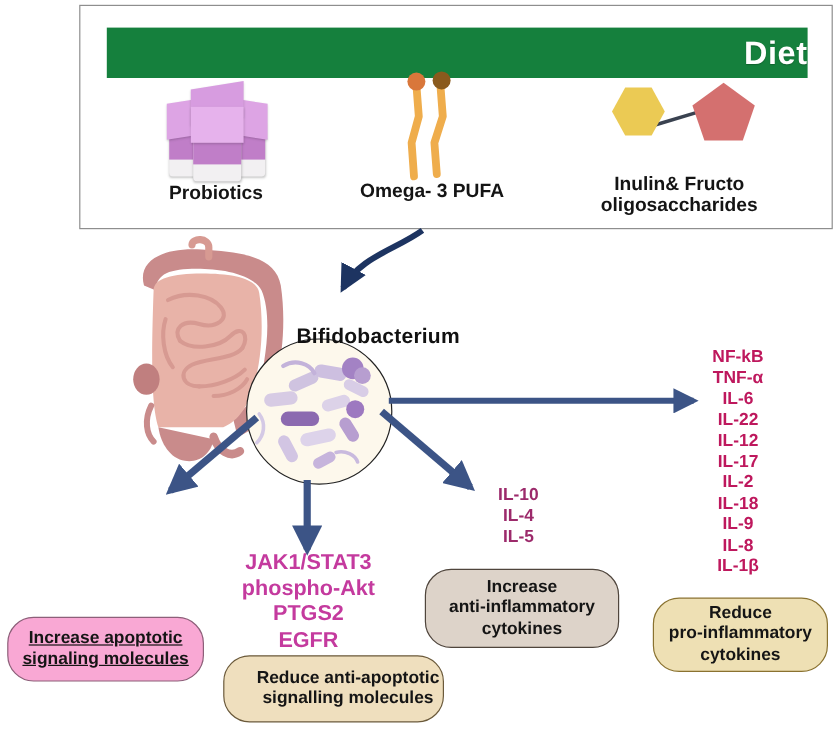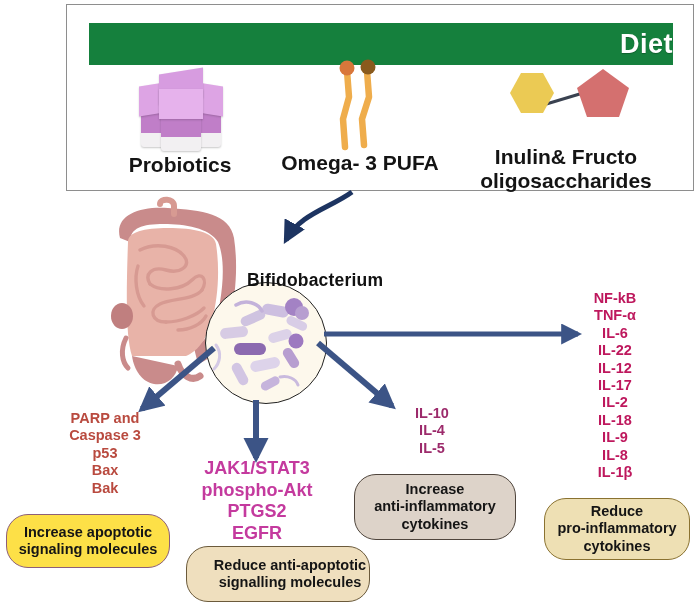--- a/index.html
+++ b/index.html
@@ -8,21 +8,21 @@
 
   
   .diet-panel{position:absolute;left:66px;top:4px;width:628px;height:187px;
               border:1.5px solid #8e8e8e;background:#fff;box-sizing:border-box;}
   .diet-bar{position:absolute;left:22px;top:18px;width:584px;height:42px;
             background:#15803d;display:flex;align-items:center;justify-content:flex-end;}
   .diet-bar-text{color:#ffffff;font-size:27px;font-weight:bold;letter-spacing:.5px;
                  text-shadow:0 1px 1px rgba(0,0,0,.25);}
 
   .food-item{position:absolute;text-align:center;}
-  .food-label{font-size:21px;font-weight:bold;color:#141414;line-height:1.12;}
+  .food-label{font-size:16px;font-weight:bold;color:#141414;line-height:1.12;}
 
   
   .cups{position:relative;width:110px;height:78px;margin:0 auto 4px;}
   .cup{position:absolute;width:40px;height:46px;background:#f2f0f2;
        border-radius:2px 2px 3px 3px;box-shadow:0 1px 2px rgba(0,0,0,.22);}
   .cup::after{content:"";position:absolute;left:0;top:10px;width:100%;height:22px;
               background:#c07ec8;}
   .cup-lid{position:absolute;width:44px;height:30px;background:#dda4e4;
            box-shadow:0 1px 2px rgba(0,0,0,.18);}
 
@@ -45,21 +45,21 @@
   .list{position:absolute;text-align:center;line-height:1.2;font-weight:bold;}
   .list-red{color:#b94a3f;font-size:14.5px;}
   .list-red-right{color:#be185d;font-size:14.5px;}
   .list-magenta{color:#c43a9e;font-size:18px;}
   .list-plum{color:#9c2a6b;font-size:14.5px;}
 
   
   .obox{position:absolute;border-radius:22px;display:flex;align-items:center;
         justify-content:center;text-align:center;font-weight:bold;font-size:14.5px;
         color:#151515;line-height:1.2;box-sizing:border-box;}
-  .obox-pink{background:#fde047;border:1.6px solid #8d5f79;}
+  .obox-pink{background:#f9a8d4;border:1.6px solid #8d5f79;text-decoration:underline;}
   .obox-tan{background:#efdfbe;border:1.6px solid #6b5a3b;padding-left:24px;}
   .obox-gray{background:#ddd3c9;border:1.6px solid #4f453c;}
   .obox-yellow{background:#eee0b4;border:1.6px solid #8a7230;}
 
   svg{display:block;overflow:visible;}
   .arrows{position:absolute;left:0;top:0;width:700px;height:613px;pointer-events:none;}
 </style>
 </head>
 <body>
 
@@ -173,27 +173,20 @@
 
     <line x1="214" y1="348" x2="142" y2="409" stroke="#3c5486" stroke-width="6" marker-end="url(#ah)"></line>
 
     <line x1="256" y1="400" x2="256" y2="458" stroke="#3c5486" stroke-width="6" marker-end="url(#ah)"></line>
 
     <line x1="318" y1="343" x2="392" y2="406" stroke="#3c5486" stroke-width="6" marker-end="url(#ah)"></line>
 
     <line x1="324" y1="334" x2="578" y2="334" stroke="#3c5486" stroke-width="5" marker-end="url(#ah)"></line>
   </svg>
 
-  <div class="list list-red" style="left:40px;top:410px;width:130px;">
-    <div>PARP and</div>
-    <div>Caspase 3</div>
-    <div>p53</div>
-    <div>Bax</div>
-    <div>Bak</div>
-  </div>
 
   <div class="list list-magenta" style="left:190px;top:458px;width:134px;">
     <div>JAK1/STAT3</div>
     <div>phospho-Akt</div>
     <div>PTGS2</div>
     <div>EGFR</div>
     <div>BCL-2</div>
   </div>
 
   <div class="list list-plum" style="left:396px;top:405px;width:72px;">

